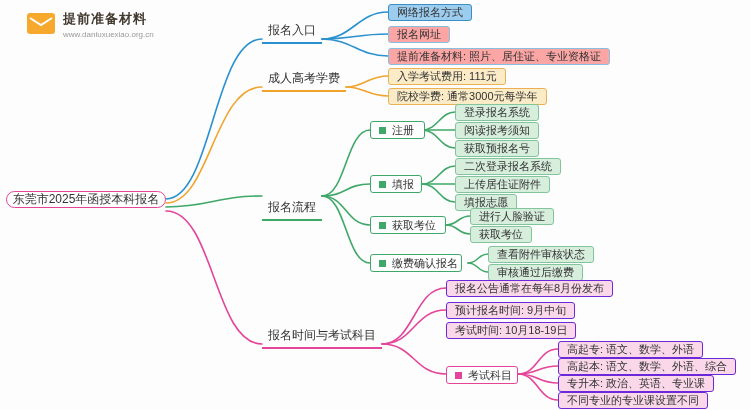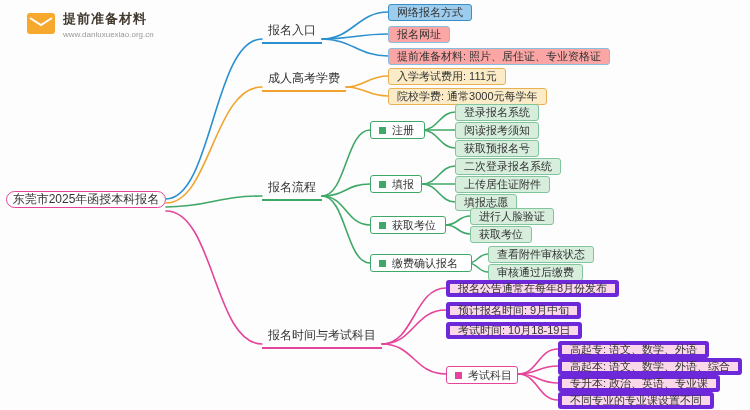--- a/index.html
+++ b/index.html
@@ -28,28 +28,28 @@
     height:17px; border:1.5px solid #e4449a; border-radius:14px;
     background:#fff; font-size:12px; color:#333;
   }
   .blabel {
     position:absolute; box-sizing:border-box; text-align:center;
     font-size:12px; color:#333; padding:0 4px 3px; white-space:nowrap;
     border-bottom:2px solid #000; background:transparent;
   }
   .ul-blue   { border-bottom-color:#2b90cf; }
   .ul-orange { border-bottom-color:#f0a42e;text-align:center; }
-  .ul-green  { border-bottom-color:#3fa868; }
+  .ul-green  { border-bottom-color:#3fa868;margin-top:20px; }
   .ul-pink   { border-bottom-color:#e4449a; }
 
   .leaf-blue    { background:#fca5a5; border:1px solid #8abede; }
   .leaf-blue-hi { background:#9cccee; border:1px solid #3a8fc7; }
   .leaf-orange  { background:#fbecc7; border:1px solid #e9b054;text-align:center; }
   .leaf-green   { background:#d7eedd; border:1px solid #82c49b; }
-  .leaf-pink    { background:#fad8ea; border:4px solid #6d28d9; }
+  .leaf-pink    { background:#fad8ea; border:1px solid #6d28d9; }
 
   .mid { background:#fff; justify-content:flex-start; height:18px; }
   .mid-green { border:1px solid #3fa868; }
   .mid-pink  { border:1px solid #e4449a; }
   .sq { width:7px; height:7px; margin-right:6px; flex:0 0 auto; }
   .sq-green { background:#3fa868; }
   .sq-pink  { background:#e4449a; }
 </style>
 </head>
 <body>
@@ -127,21 +127,21 @@
     <span>注册</span>
   </div>
   <div class="node mid mid-green" style="left:370px;top:175px;width:52px;">
     <span class="sq sq-green"></span>
     <span>填报</span>
   </div>
   <div class="node mid mid-green" style="left:370px;top:216px;width:76px;">
     <span class="sq sq-green"></span>
     <span>获取考位</span>
   </div>
-  <div class="node mid mid-green" style="left:370px;top:254px;width:102px;">
+  <div class="node mid mid-green" style="left:370px;top:254px;width:92px;">
     <span class="sq sq-green"></span>
     <span>缴费确认报名</span>
   </div>
 
   <div class="node leaf-green" style="left:455px;top:104px;">登录报名系统</div>
   <div class="node leaf-green" style="left:455px;top:122px;">阅读报考须知</div>
   <div class="node leaf-green" style="left:455px;top:140px;">获取预报名号</div>
 
   <div class="node leaf-green" style="left:455px;top:158px;">二次登录报名系统</div>
   <div class="node leaf-green" style="left:455px;top:176px;">上传居住证附件</div>

